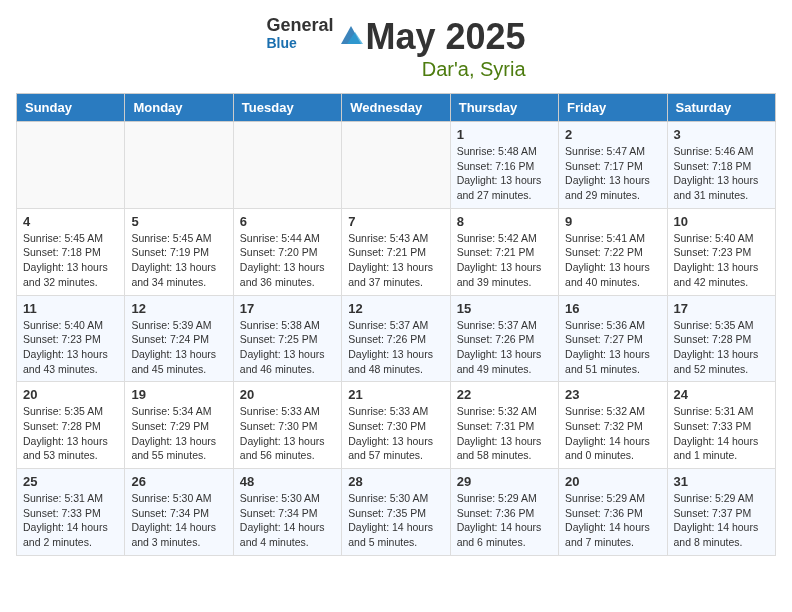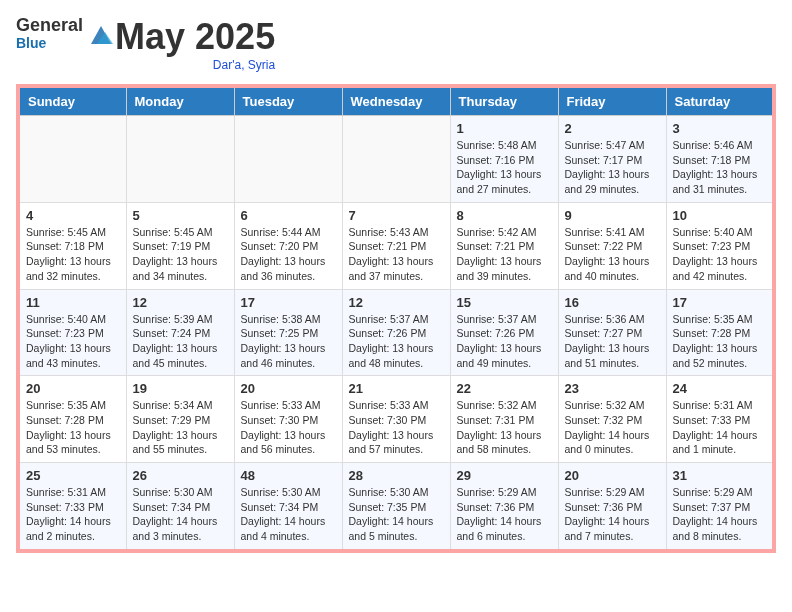--- a/index.html
+++ b/index.html
@@ -5,21 +5,21 @@
     * { margin: 0; padding: 0; box-sizing: border-box; }
     body {
       font-family: Arial, sans-serif;
       background: #fff;
       width: 792px;
       min-height: 612px;
       padding: 16px;
     }
     .header {
       display: flex;
-      justify-content: flex-start;
+      justify-content: center;
       align-items: flex-start;
       margin-bottom: 12px;
     }
     .logo {
       display: flex;
       align-items: center;
     }
     .logo-text {
       display: flex;
       flex-direction: column;
@@ -42,27 +42,27 @@
     }
     .title-block {
       text-align: right;
     }
     .month-title {
       font-size: 36px;
       font-weight: bold;
       color: #333;
     }
     .location {
-      font-size: 12px;
-      color: #1d4ed8;
+      font-size: 20px;
+      color: #4d7c0f;
     }
     .calendar {
       width: 100%;
       border-collapse: collapse;
-      border: 4px solid #fca5a5;
+      border: 1px solid #fca5a5;
     }
     .calendar th {
       background-color: #2a7bc0;
       color: #fff;
       font-size: 13px;
       font-weight: bold;
       padding: 6px 8px;
       text-align: left;
       border: 1px solid #ccc;
     }

